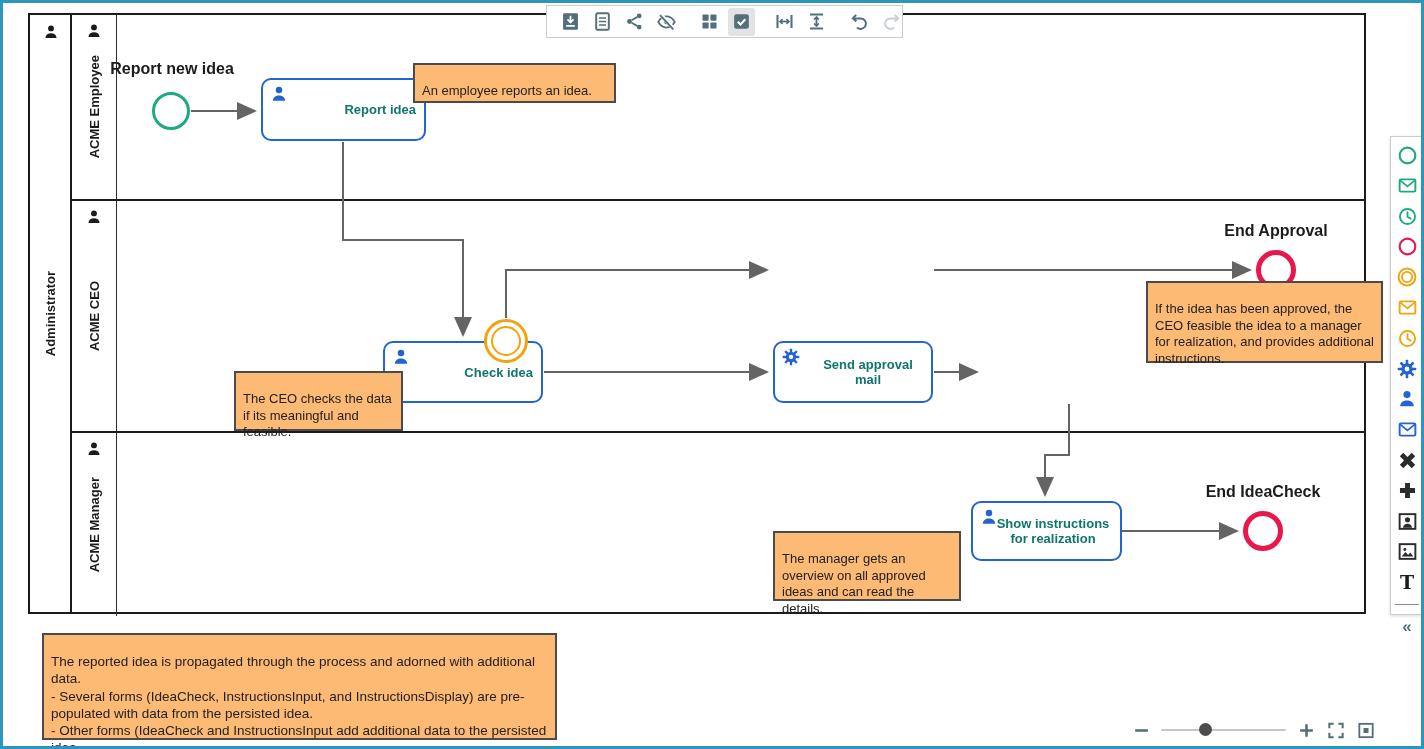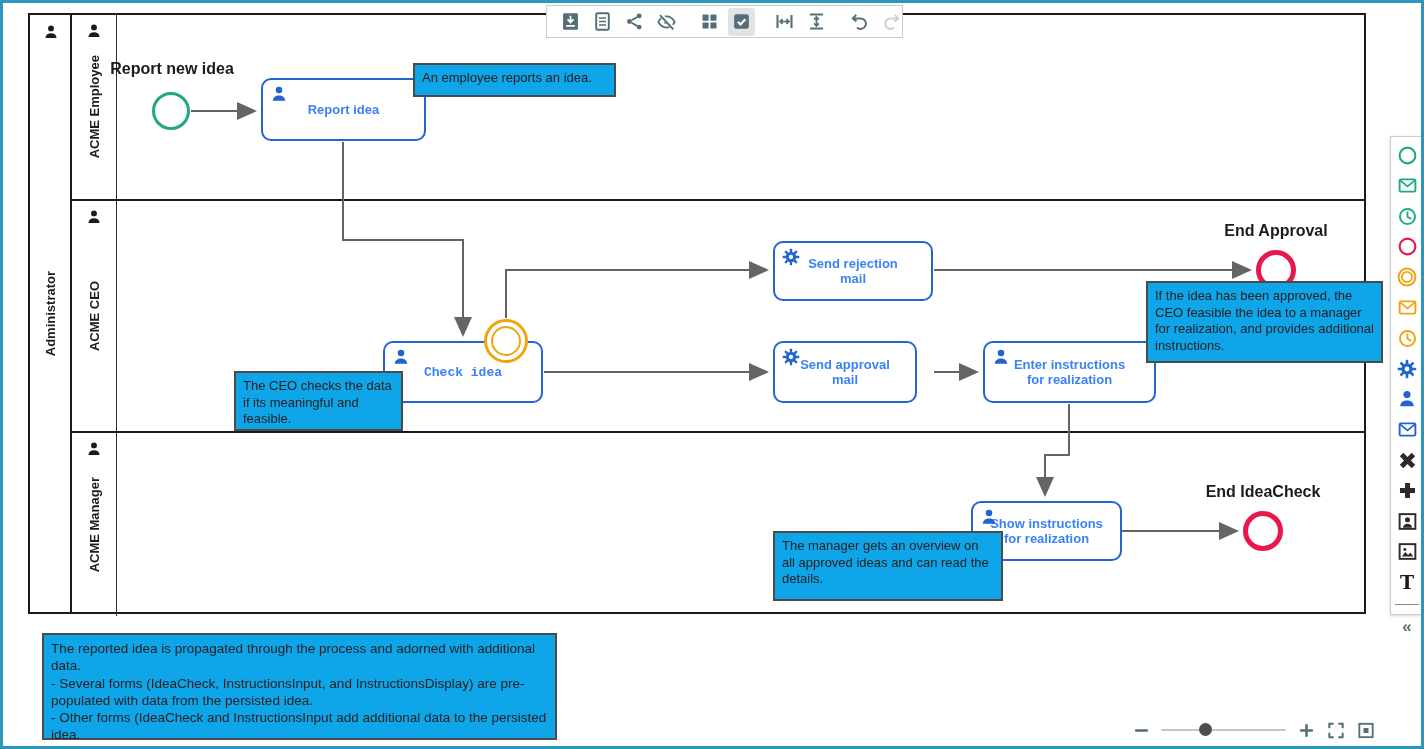--- a/index.html
+++ b/index.html
@@ -25,34 +25,34 @@
   .lane-person{position:absolute; left:13px; top:7px;}
   .pool-person{position:absolute; left:12px; top:8px;}
 
   
   svg.flows{position:absolute; left:0; top:0; z-index:2; pointer-events:none;}
   svg.flows polyline{pointer-events:stroke;}
 
   
   .task{position:absolute; background:#fff; border:2.5px solid #2264D1;
         border-radius:10px; box-sizing:border-box; z-index:3;
-        display:flex; align-items:center; justify-content:center; text-align:center;
-        font-weight:bold; font-size:13px; line-height:1.15; color:#3b82f6; padding:2px 8px 0 8px;}
+        display:flex; align-items:center; justify-content:flex-end; text-align:center;
+        font-weight:bold; font-size:13px; line-height:1.15; color:#0f766e; padding:2px 8px 0 8px;}
   .task .ticon{position:absolute; top:4px; left:6px; color:#2264D1;}
   .event{position:absolute; border-radius:50%; background:#fff; box-sizing:border-box; z-index:3;}
   .ev-start{border:3px solid #1FA884;}
   .ev-end{border:5px solid #E8184C;}
   .ev-boundary{border:3px solid #F0A40F; display:flex; align-items:center; justify-content:center; z-index:4;}
   .ev-boundary .inner{width:30px; height:30px; border:2.5px solid #F0A40F; border-radius:50%; box-sizing:border-box;}
   .node-label{position:absolute; font-weight:bold; font-size:16px; text-align:center; z-index:3; color:#1b1b1b;}
 
   
-  .note{position:absolute; background:#0ea5e9; border:2px solid #4b4b4b;
+  .note{position:absolute; background:#fdba74; border:2px solid #4b4b4b;
         box-sizing:border-box; font-size:13px; line-height:1.28; color:#222;
-        padding:5px 7px; z-index:5; white-space:pre-line;}
+        padding:18px 7px; z-index:5; white-space:pre-line;}
   .note.big{font-size:13.5px;margin-left:9px;}
 
   
   .toolbar{position:absolute; left:543px; top:2px; width:357px; height:33px;
         background:#fff; border:1px solid #c9cdd0; box-sizing:border-box; z-index:10;
         display:flex; align-items:center; gap:11px; padding:0 13px;}
   .tb-icon{width:21px; height:21px; color:#546E7A; display:flex; align-items:center; justify-content:center;}
   .tb-icon.sel-bg{background:#e1e3e5; border-radius:3px; padding:3px; width:22px; height:22px; box-sizing:content-box; margin:0 -3px;}
   .tb-icon.disabled{color:#c7d0d4;}
   .tb-sep{width:1px; height:20px; background:#dadedf;}
@@ -264,62 +264,50 @@
   <div class="node-label" style="left:1190px;top:480px;width:140px;">End IdeaCheck</div>
   <div class="event ev-end" style="left:1240px;top:508px;width:40px;height:40px;"></div>
 
   <div class="task" style="left:258px;top:75px;width:165px;height:63px;">
     <svg class="ticon" width="20" height="20">
         <use href="#i-user"></use>
       </svg>
     <span>Report idea</span>
   </div>
 
-  <div class="task" style="left:380px;top:338px;width:160px;height:62px;font-family:Liberation Mono, monospace;">
+  <div class="task" style="left:380px;top:338px;width:160px;height:62px;">
     <svg class="ticon" width="20" height="20">
         <use href="#i-user"></use>
       </svg>
     <span>Check idea</span>
   </div>
   <div class="event ev-boundary" style="left:481px;top:316px;width:44px;height:44px;">
     <div class="inner"></div>
   </div>
 
-  <div class="task" style="left:770px;top:238px;width:160px;height:60px;">
-    <svg class="ticon" width="20" height="20">
-        <use href="#i-gear"></use>
-      </svg>
-    <span style="max-width:110px;">Send rejection mail</span>
-  </div>
-
-  <div class="task" style="left:770px;top:338px;width:144px;height:62px;">
+
+  <div class="task" style="left:770px;top:338px;width:160px;height:62px;">
     <svg class="ticon" width="20" height="20">
         <use href="#i-gear"></use>
       </svg>
     <span style="max-width:110px;">Send approval mail</span>
   </div>
 
-  <div class="task" style="left:980px;top:338px;width:173px;height:62px;">
-    <svg class="ticon" width="20" height="20">
-        <use href="#i-user"></use>
-      </svg>
-    <span style="max-width:128px;">Enter instructions for realization</span>
-  </div>
 
   <div class="task" style="left:968px;top:498px;width:151px;height:60px;">
     <svg class="ticon" width="20" height="20">
         <use href="#i-user"></use>
       </svg>
     <span style="max-width:118px;">Show instructions for realization</span>
   </div>
 
   <div class="note" style="left:410px;top:60px;width:203px;height:34px;">An employee reports an idea.</div>
   <div class="note" style="left:231px;top:368px;width:169px;height:60px;">The CEO checks the data if its meaningful and feasible.</div>
   <div class="note" style="left:1143px;top:278px;width:237px;height:82px;">If the idea has been approved, the CEO feasible the idea to a manager for realization, and provides additional instructions.</div>
-  <div class="note" style="left:770px;top:528px;width:230px;height:70px;">The manager gets an overview on all approved ideas and can read the details.</div>
+  <div class="note" style="left:770px;top:528px;width:188px;height:70px;">The manager gets an overview on all approved ideas and can read the details.</div>
   <div class="note big" style="left:30px;top:630px;width:515px;height:107px;">The reported idea is propagated through the process and adorned with additional data.
 - Several forms (IdeaCheck, InstructionsInput, and InstructionsDisplay) are pre-populated with data from the persisted idea.
 - Other forms (IdeaCheck and InstructionsInput add additional data to the persisted idea.</div>
 
   <div class="toolbar">
     <div class="tb-icon">
         <svg width="21" height="21">
           <use href="#i-download"></use>
         </svg>
       </div>

